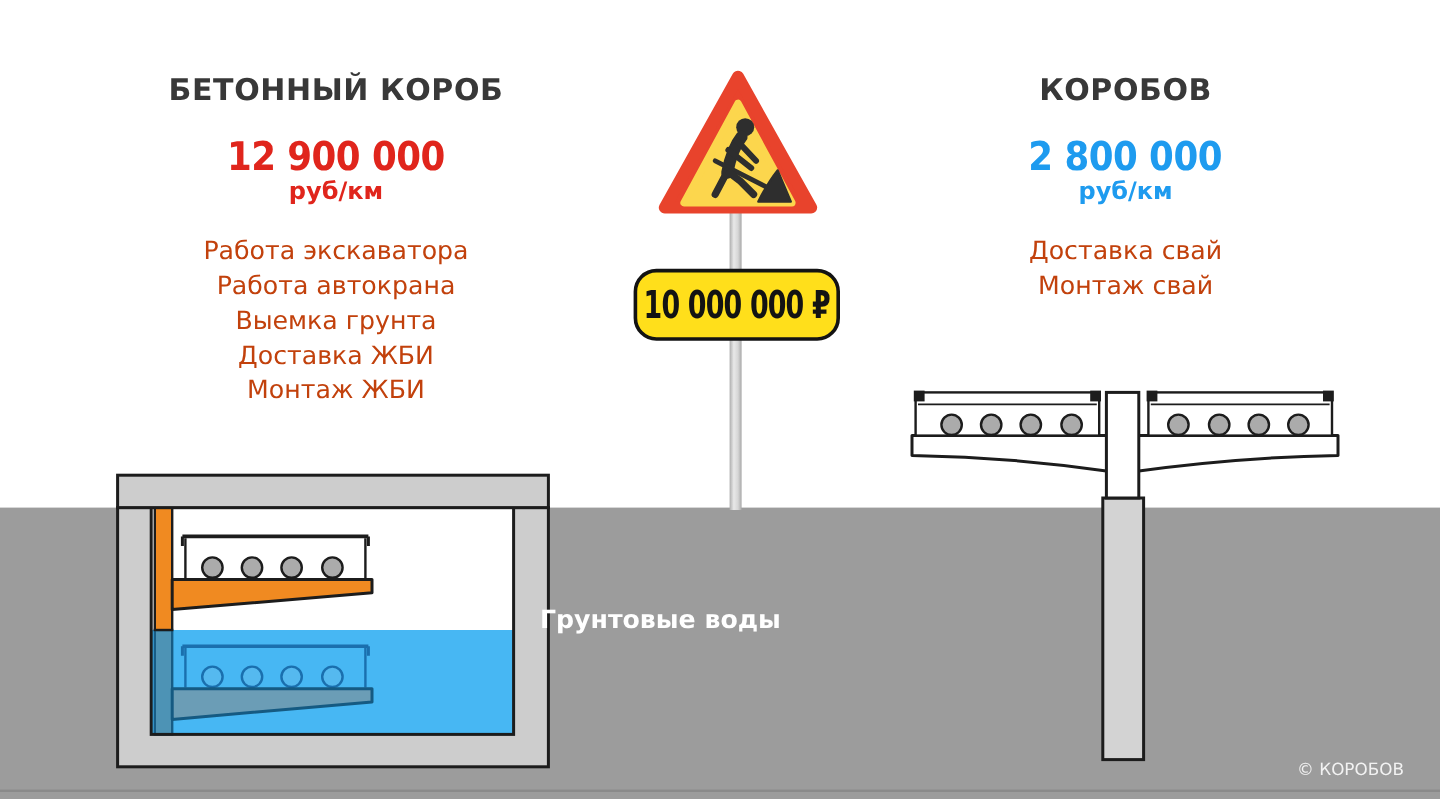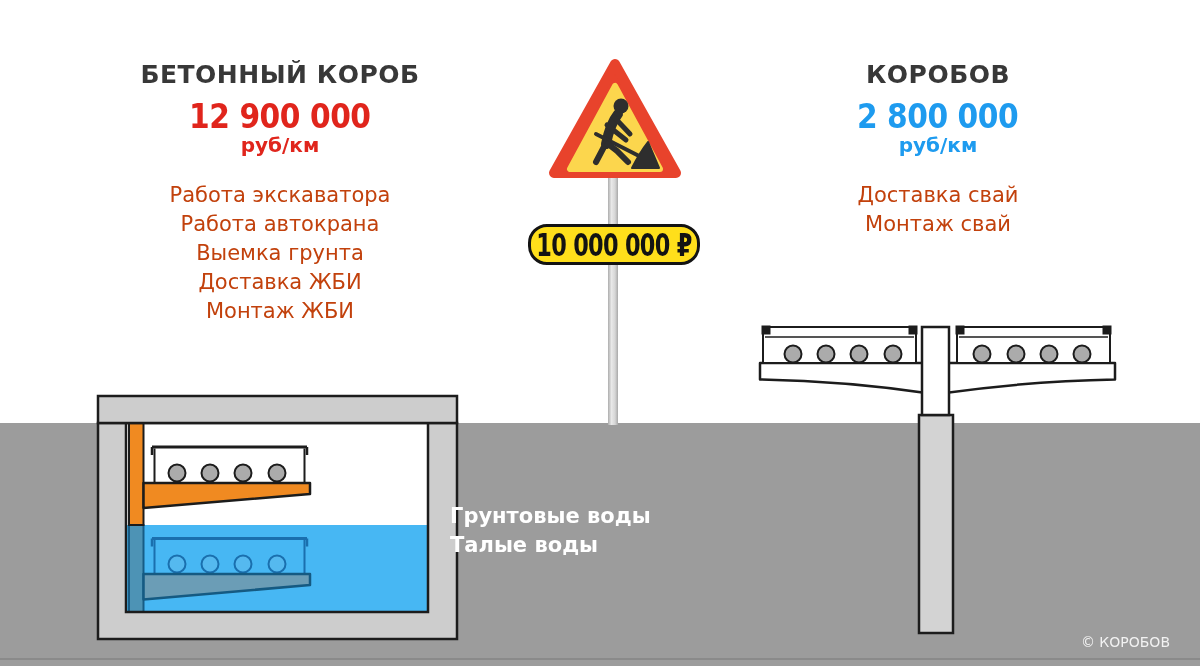--- a/index.html
+++ b/index.html
@@ -9,28 +9,28 @@
     padding-left:45px;
   }
   
   .ground{position:absolute;left:0;top:423px;width:1200px;height:243px;background:#9c9c9c;}
   .ground-edge{position:absolute;left:0;top:658px;width:1200px;height:2px;background:#8a8a8a;}
   
   .panel{position:absolute;top:62px;width:400px;text-align:center;}
   .panel--left{left:80px;}
   .panel--right{left:738px;}
   .panel-title{font-size:25px;line-height:26px;font-weight:bold;color:#383838;letter-spacing:.5px;}
-  .price{margin-top:13px;font-size:33px;line-height:32px;font-weight:bold;letter-spacing:-.5px;}
+  .price{margin-top:27px;font-size:33px;line-height:32px;font-weight:bold;letter-spacing:-.5px;}
   .price span{display:inline-block;transform:scaleX(.9);}
   .unit{margin-top:2px;font-size:20px;line-height:20px;font-weight:bold;}
   .cost-list{margin-top:26px;font-size:21px;line-height:29px;color:#c2410c;}
   
   .sign-pole{position:absolute;left:608px;top:172px;width:10px;height:253px;
     background:linear-gradient(to right,#adadad,#e8e8e8 35%,#d6d6d6 70%,#a8a8a8);}
-  .sign-plate{position:absolute;left:528px;top:224px;width:172px;height:41px;box-sizing:border-box;
+  .sign-plate{position:absolute;left:528px;top:224px;width:172px;height:60px;box-sizing:border-box;
     background:#ffdf1b;border:3px solid #131313;border-radius:19px;
     display:flex;align-items:center;justify-content:center;}
   .sign-plate span{font-size:32px;font-weight:bold;color:#131313;white-space:nowrap;
     letter-spacing:-1px;transform:scaleX(.70);}
   .sign-triangle{position:absolute;left:546px;top:56px;}
   
   .box-svg{position:absolute;left:96px;top:394px;}
   .pile-svg{position:absolute;left:755px;top:320px;}
   
   .ground-labels{position:absolute;left:450px;top:502px;width:400px;text-align:left;
@@ -142,18 +142,17 @@
       <rect x="347.5" y="5.5" width="9" height="9" fill="#1c1c1c"></rect>
       <circle cx="227" cy="34" r="8.5" fill="#ababab" stroke="#1c1c1c" stroke-width="2"></circle>
       <circle cx="261" cy="34" r="8.5" fill="#ababab" stroke="#1c1c1c" stroke-width="2"></circle>
       <circle cx="294" cy="34" r="8.5" fill="#ababab" stroke="#1c1c1c" stroke-width="2"></circle>
       <circle cx="327" cy="34" r="8.5" fill="#ababab" stroke="#1c1c1c" stroke-width="2"></circle>
     </g>
   </svg>
 
   <div class="ground-labels">
     <div>Грунтовые воды</div>
-    <div>Талые воды</div>
   </div>
 
   <div class="copyright">© КОРОБОВ</div>
 
 </div>
 
 </body></html>

